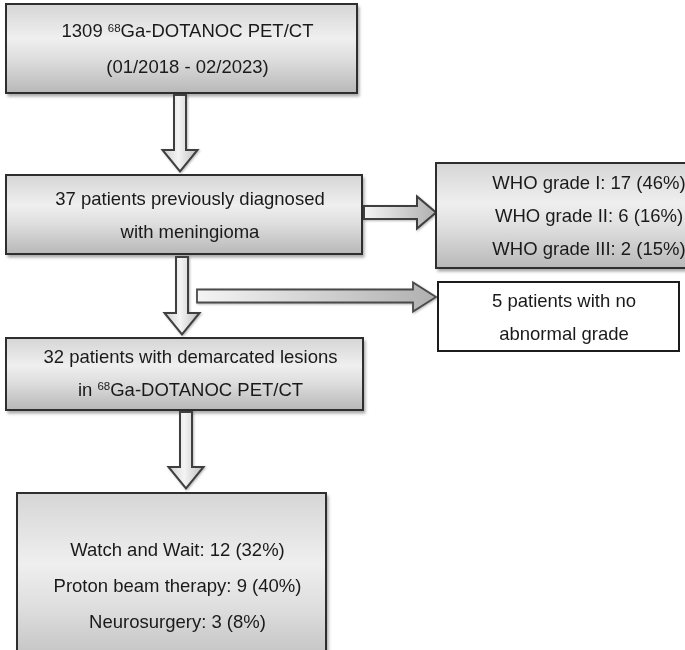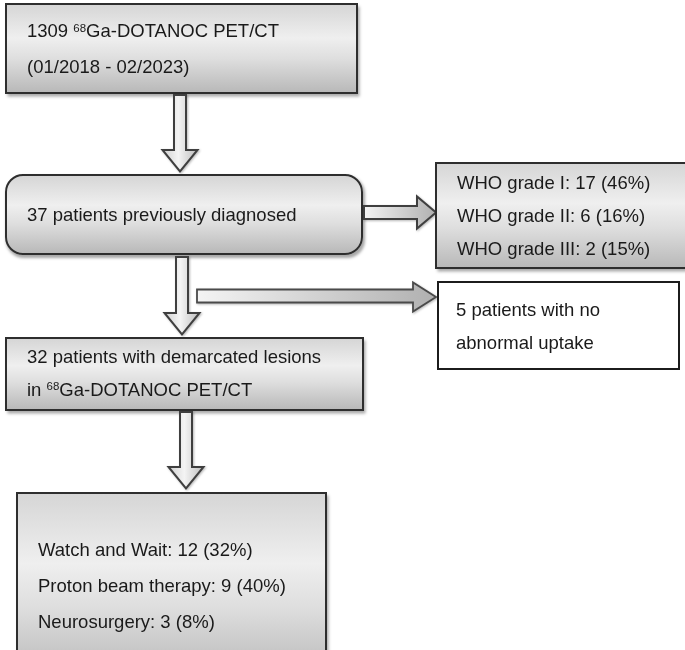--- a/index.html
+++ b/index.html
@@ -3,20 +3,21 @@
 <meta charset="utf-8">
 <style>
   html,body{margin:0;padding:0;background:#ffffff;}
   #canvas{
     position:relative;
     width:685px;height:650px;
     background:#ffffff;
     font-family:"Liberation Sans", sans-serif;
     color:#1a1a1a;
     overflow:hidden;
+    text-align:center;
   }
   .gbox{
     position:absolute;
     box-sizing:border-box;
     border:2px solid #2e2e2e;
     background:linear-gradient(180deg,#d6d6d6 0%,#efefef 38%,#dedede 62%,#b9b9b9 100%);
     box-shadow:1.5px 2.5px 3px rgba(0,0,0,0.35);
     display:flex;flex-direction:column;justify-content:center;
     font-size:18.5px;line-height:33px;
     padding:3px 8px 3px 20px;
@@ -26,23 +27,23 @@
     position:absolute;
     box-sizing:border-box;
     border:2px solid #1c1c1c;
     background:#ffffff;
     display:flex;flex-direction:column;justify-content:center;
     font-size:18.5px;line-height:33px;
     padding:3px 6px 3px 17px;
   }
   .sup{font-size:0.62em;position:relative;top:-0.45em;letter-spacing:0;}
   .box-start{left:5px;top:3px;width:353px;height:91px;}
-  .box-diagnosed{left:5px;top:174px;width:358px;height:81px;border-radius:18px;}
+  .box-diagnosed{left:5px;top:174px;width:358px;height:81px;}
   .box-who{left:435px;top:162px;width:296px;height:107px;}
-  .box-nouptake{left:437px;top:281px;width:243px;height:89px;}
+  .box-nouptake{left:437px;top:281px;width:243px;height:71px;}
   .box-lesions{left:5px;top:337px;width:359px;height:74px;}
   .box-management{left:16px;top:492px;width:311px;height:187px;line-height:36px;}
   svg.arrow{position:absolute;overflow:visible;filter:drop-shadow(1px 1.5px 1px rgba(0,0,0,0.28));}
   .arrow-d1{left:155px;top:94px;}
   .arrow-d2{left:157px;top:256px;}
   .arrow-d3{left:161px;top:411px;}
   .arrow-r1{left:363px;top:194px;}
   .arrow-r2{left:196px;top:281px;}
 </style>
 </head>
@@ -68,20 +69,21 @@
     <div class="line"><span>1309 </span><span class="sup">68</span><span>Ga-DOTANOC PET/CT</span></div>
     <div class="line">(01/2018 - 02/2023)</div>
   </div>
 
   <svg class="arrow arrow-d1" width="50" height="79" viewBox="0 0 50 79">
     <polygon points="19,1 31,1 31,56 42.5,56 25,77.5 7.5,56 19,56" fill="url(#gradV)" stroke="#3f3f3f" stroke-width="2" stroke-linejoin="miter"></polygon>
   </svg>
 
   <div class="gbox box-diagnosed">
     <div class="line">37 patients previously diagnosed</div>
+    <div class="line">with meningioma</div>
   </div>
 
   <svg class="arrow arrow-r1" width="75" height="37" viewBox="0 0 75 37">
     <polygon points="1,12 54,12 54,2.5 73,18.5 54,34.5 54,25 1,25" fill="url(#gradH)" stroke="#3f3f3f" stroke-width="2" stroke-linejoin="miter"></polygon>
   </svg>
 
   <div class="gbox box-who">
     <div class="line">WHO grade I: 17 (46%)</div>
     <div class="line">WHO grade II: 6 (16%)</div>
     <div class="line">WHO grade III: 2 (15%)</div>
@@ -90,21 +92,21 @@
   <svg class="arrow arrow-d2" width="50" height="80" viewBox="0 0 50 80">
     <polygon points="19,1 31,1 31,57 42.5,57 25,78.5 7.5,57 19,57" fill="url(#gradV)" stroke="#3f3f3f" stroke-width="2" stroke-linejoin="miter"></polygon>
   </svg>
 
   <svg class="arrow arrow-r2" width="242" height="33" viewBox="0 0 242 33">
     <polygon points="1,8.5 217,8.5 217,1.5 240,16 217,30.5 217,21.5 1,21.5" fill="url(#gradH)" stroke="#4a4a4a" stroke-width="1.8" stroke-linejoin="miter"></polygon>
   </svg>
 
   <div class="plainbox box-nouptake">
     <div class="line">5 patients with no</div>
-    <div class="line">abnormal uptake</div>
+    <div class="line">abnormal grade</div>
   </div>
 
   <div class="gbox box-lesions">
     <div class="line">32 patients with demarcated lesions</div>
     <div class="line"><span>in </span><span class="sup">68</span><span>Ga-DOTANOC PET/CT</span></div>
   </div>
 
   <svg class="arrow arrow-d3" width="50" height="79" viewBox="0 0 50 79">
     <polygon points="19,1 31,1 31,56 42.5,56 25,77.5 7.5,56 19,56" fill="url(#gradV)" stroke="#3f3f3f" stroke-width="2" stroke-linejoin="miter"></polygon>
   </svg>

